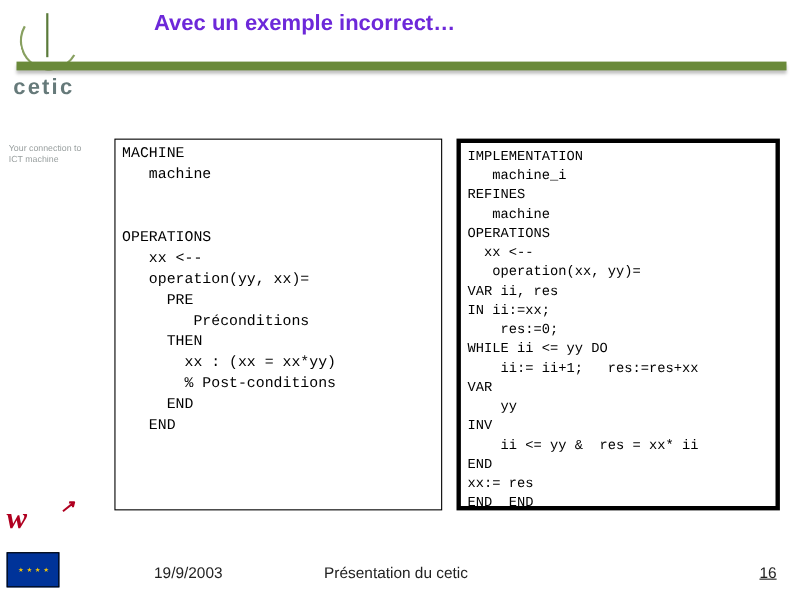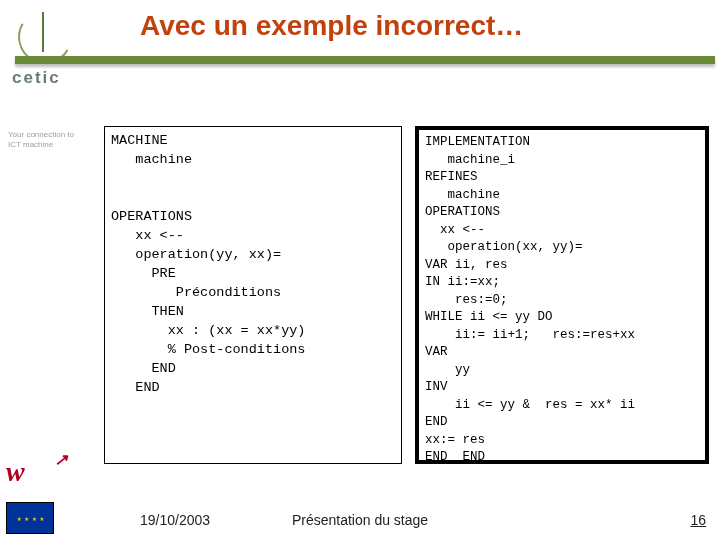--- a/index.html
+++ b/index.html
@@ -50,21 +50,21 @@
     width: 2px;
     height: 40px;
     background: #5a7a3a;
   }
   .cetic-text {
     position: absolute;
     left: 2px;
     top: 58px;
     font-family: Arial, sans-serif;
     font-weight: bold;
-    font-size: 17px;
+    font-size: 20px;
     letter-spacing: 2px;
     color: #667a7a;
   }
   .cetic-tagline {
     position: absolute;
     left: 8px;
     top: 110px;
     font-family: Arial, sans-serif;
     font-size: 8px;
     color: #9aa0a0;
@@ -106,22 +106,22 @@
     color: #ffcc00;
     font-size: 8px;
     letter-spacing: -1px;
   }
   .title {
     position: absolute;
     left: 140px;
     top: 10px;
     font-family: Arial, sans-serif;
     font-weight: bold;
-    font-size: 28px;
-    color: #c2410c;
+    font-size: 20px;
+    color: #6d28d9;
   }
   .title-rule {
     position: absolute;
     left: 15px;
     top: 56px;
     width: 700px;
     height: 8px;
     background: #6a8a3a;
     box-shadow: 0 3px 3px rgba(0,0,0,0.25);
   }
@@ -236,18 +236,18 @@
     ii:= ii+1;   res:=res+xx
 VAR
     yy
 INV
     ii &lt;= yy &amp;  res = xx* ii
 END
 xx:= res
 END  END</div>
 
   <div class="footer">
-    <div class="date">19/10/2003</div>
-    <div class="center">Présentation du stage</div>
+    <div class="date">19/9/2003</div>
+    <div class="center">Présentation du cetic</div>
     <div class="page">16</div>
   </div>
 
 </div>
 
 </body></html>

